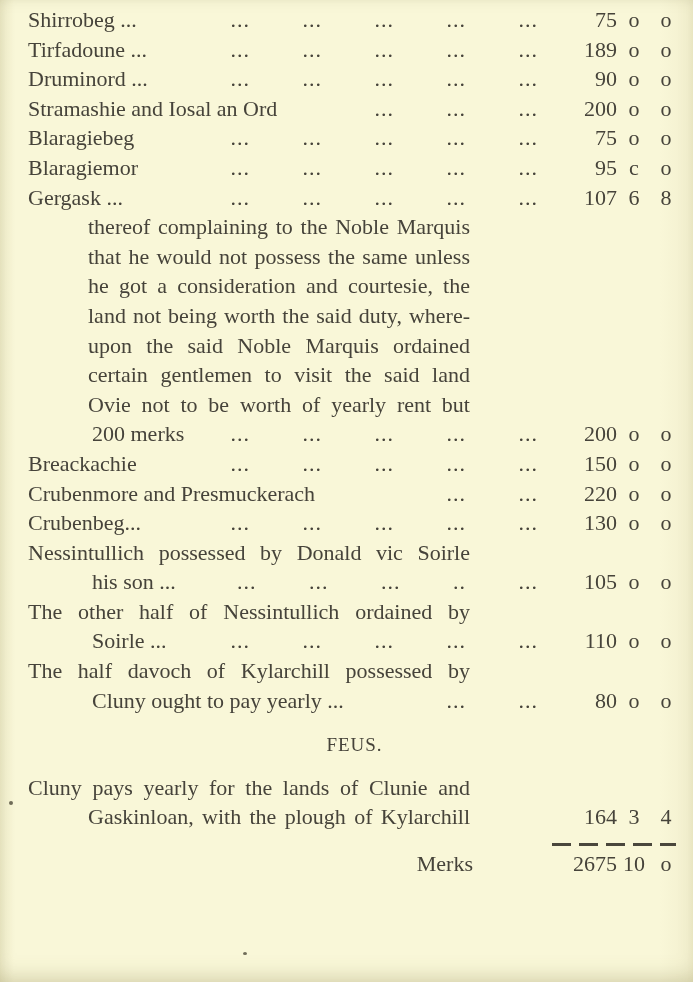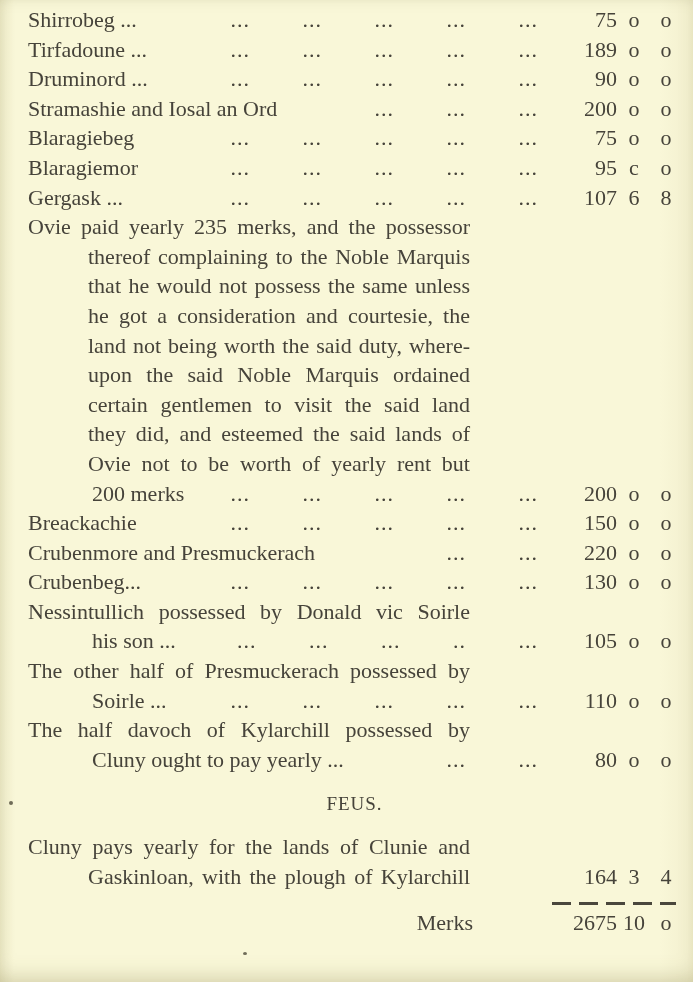--- a/index.html
+++ b/index.html
@@ -107,28 +107,26 @@
   </div>
 
   <div class="row">
     <span class="nm">Gergask ...</span>
     <span class="ldr">... ... ... ... ...</span>
     <span class="cm">107</span>
     <span class="cs">6</span>
     <span class="cd">8</span>
   </div>
 
-  <div class="row para">Ovie paid yearly 235 merks, and the possessor</div>
   <div class="row para ind">thereof complaining to the Noble Marquis</div>
   <div class="row para ind">that he would not possess the same unless</div>
   <div class="row para ind">he got a consideration and courtesie, the</div>
   <div class="row para ind">land not being worth the said duty, where-</div>
   <div class="row para ind">upon the said Noble Marquis ordained</div>
   <div class="row para ind">certain gentlemen to visit the said land</div>
-  <div class="row para ind">they did, and esteemed the said lands of</div>
   <div class="row para ind">Ovie not to be worth of yearly rent but</div>
 
   <div class="row ind">
     <span class="nm">200 merks</span>
     <span class="ldr">... ... ... ... ...</span>
     <span class="cm">200</span>
     <span class="cs">o</span>
     <span class="cd">o</span>
   </div>
 
@@ -159,21 +157,21 @@
   <div class="row para">Nessintullich possessed by Donald vic Soirle</div>
 
   <div class="row ind">
     <span class="nm">his son ...</span>
     <span class="ldr">... ... ... .. ...</span>
     <span class="cm">105</span>
     <span class="cs">o</span>
     <span class="cd">o</span>
   </div>
 
-  <div class="row para">The other half of Presmuckerach possessed by</div>
+  <div class="row para">The other half of Nessintullich ordained by</div>
 
   <div class="row ind">
     <span class="nm">Soirle ...</span>
     <span class="ldr">... ... ... ... ...</span>
     <span class="cm">110</span>
     <span class="cs">o</span>
     <span class="cd">o</span>
   </div>
 
   <div class="row para">The half davoch of Kylarchill possessed by</div>

